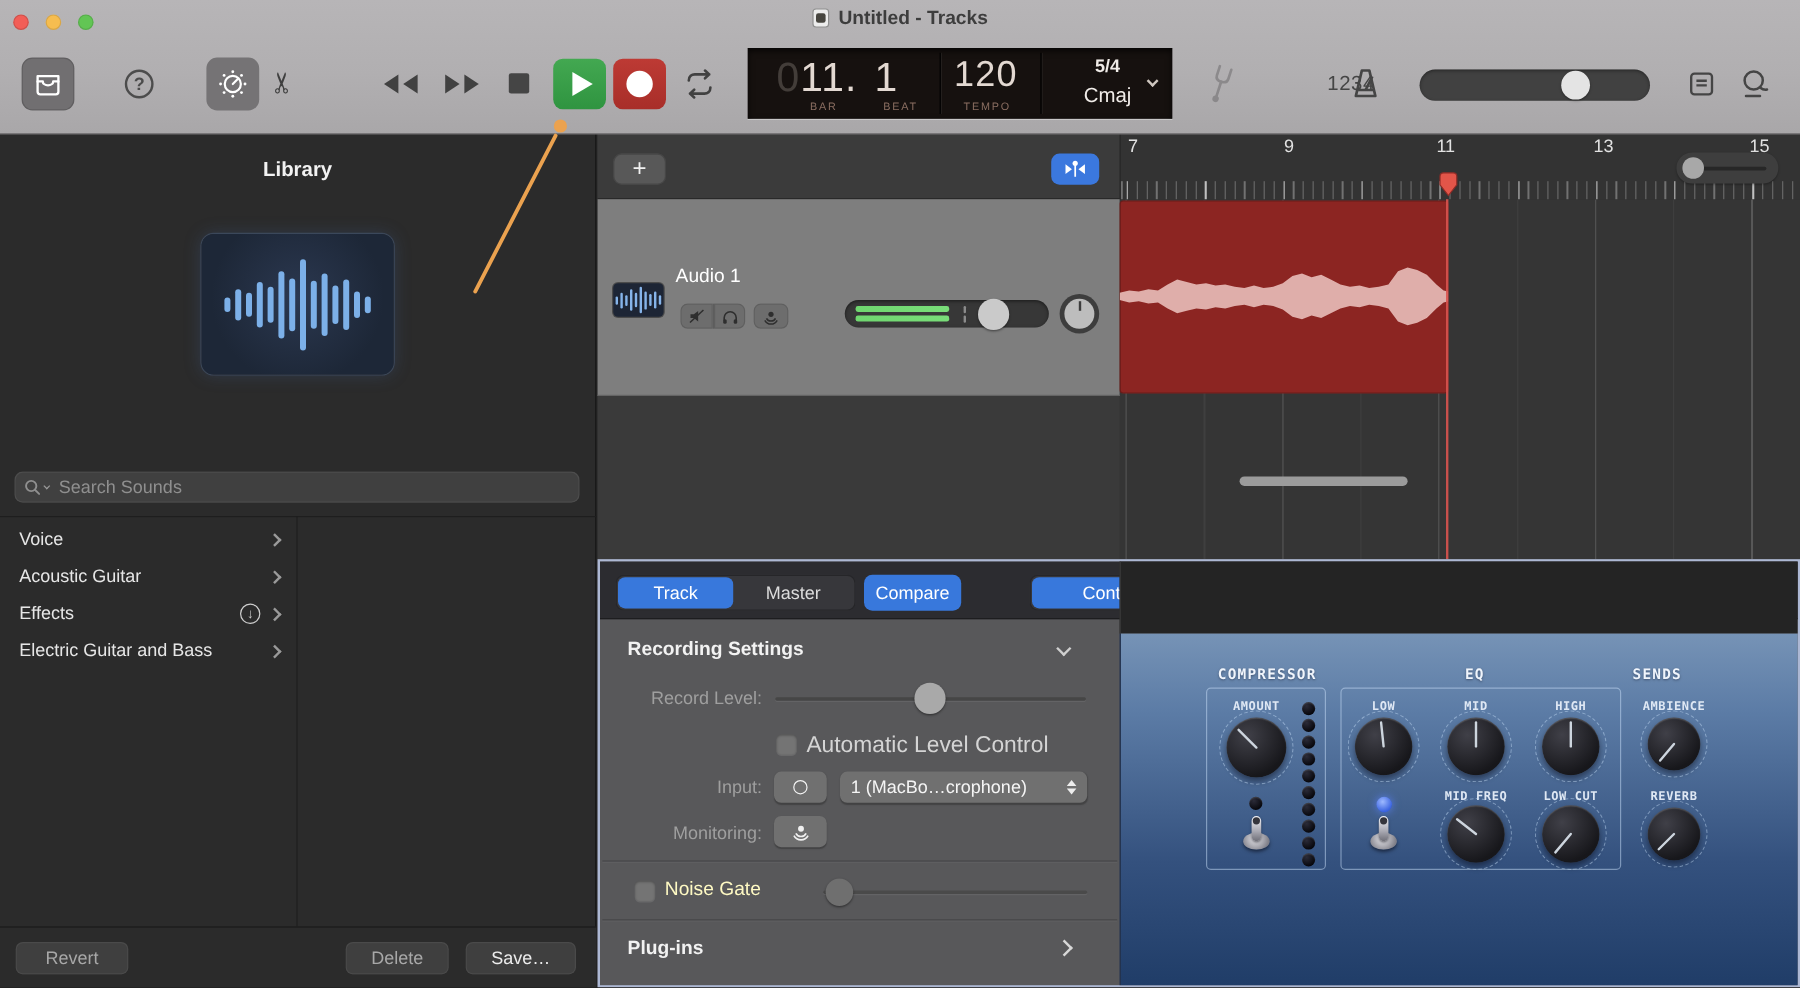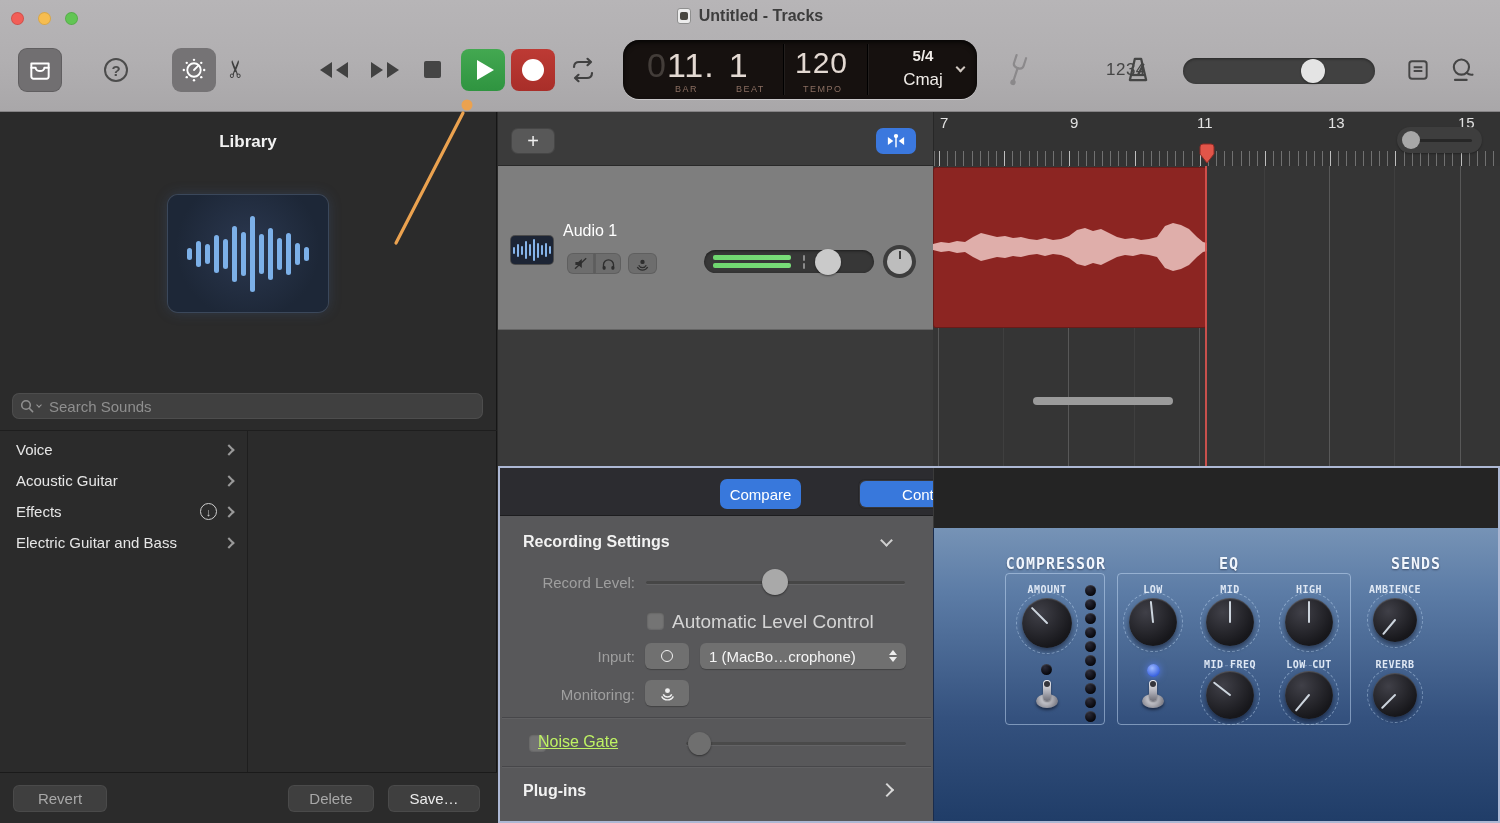--- a/index.html
+++ b/index.html
@@ -22,21 +22,21 @@
   .icon-dark { color:#3f3f3f; }
   .glyph { font-size:24px; line-height:1; }
 
   .play-btn { background:linear-gradient(180deg,#43a851,#2f9440); border-radius:8px; }
   .play-tri { width:0; height:0; border-left:17px solid #fff; border-top:10px solid transparent; border-bottom:10px solid transparent; margin-left:5px; }
   .rec-btn { background:linear-gradient(180deg,#bd3a34,#a82e29); border-radius:8px; }
   .rec-dot { width:22px; height:22px; border-radius:50%; background:#fff; }
   .stop-sq { width:17px; height:17px; background:#454545; border-radius:2px; }
 
   
-  .lcd { left:623px; top:40px; width:354px; height:59px; background:#16110f; border-radius:16px; z-index:2;
+  .lcd { left:623px; top:40px; width:354px; height:59px; background:#16110f; border-radius:0; z-index:2;
     box-shadow:inset 0 2px 5px rgba(0,0,0,.8), 0 1px 0 rgba(255,255,255,.35); color:#e3d9d2; }
   .lcd-div { position:absolute; top:4px; bottom:4px; width:1px; background:#000; box-shadow:1px 0 0 rgba(255,255,255,.06); }
   .lcd-num { font-size:34px; font-weight:400; letter-spacing:1px; }
   .lcd-dim { color:rgba(227,217,210,.22); }
   .lcd-sub { position:absolute; font-size:9px; letter-spacing:1.5px; color:#8a6e61; }
 
   .chev { display:inline-block; border-right:2px solid #9a9a9a; border-bottom:2px solid #9a9a9a; }
   .chev-d { transform:rotate(45deg); }
   .chev-r { transform:rotate(-45deg); }
 
@@ -121,21 +121,21 @@
   .insp-title { color:#f2f2f2; font-size:16px; font-weight:bold; }
   .slider-track { height:3px; border-radius:2px; background:#464646; box-shadow:0 1px 0 rgba(255,255,255,.07); }
   .slider-knob { border-radius:50%; background:#a9a9a9; box-shadow:0 1px 2px rgba(0,0,0,.45); }
   .cb { width:17px; height:17px; border-radius:4px; background:#747474; box-shadow:inset 0 1px 2px rgba(0,0,0,.3), 0 1px 0 rgba(255,255,255,.1); }
   .pillbtn { height:26px; border-radius:6px; background:#707070; box-shadow:0 1px 1px rgba(0,0,0,.25); display:flex; align-items:center; justify-content:center; }
   .divider { left:2px; width:429px; height:1px; background:#47474a; box-shadow:0 1px 0 rgba(255,255,255,.05); }
 
   .dark-strip { left:433px; top:0; width:565px; height:60px; background:#242424; border-left:1px solid #3a3a3a; }
   .blue-panel { left:433px; top:60px; width:565px; height:293px;
     background:linear-gradient(180deg,#7693b6 0%,#5c7ca6 22%,#34517e 65%,#203d68 100%); border-left:1px solid #1a2c4c; }
-  .sc-title { position:absolute; transform:translateX(-50%); font-family:"DejaVu Sans Mono", monospace; font-weight:bold; font-size:15px; letter-spacing:1px; color:#f0f5fc; text-shadow:0 1px 2px rgba(0,0,20,.4); }
+  .sc-title { position:absolute; transform:translateX(-50%); font-family:"DejaVu Sans Mono", monospace; font-weight:bold; font-size:12px; letter-spacing:1px; color:#f0f5fc; text-shadow:0 1px 2px rgba(0,0,20,.4); }
   .sc-label { position:absolute; transform:translateX(-50%); font-family:"DejaVu Sans Mono", monospace; font-weight:bold; font-size:10px; letter-spacing:.5px; color:#dfe8f4; }
   .sc-box { position:absolute; border:1px solid rgba(200,222,248,.5); border-radius:4px; }
   .sc-knob { position:absolute; border-radius:50%;
     background:radial-gradient(circle at 35% 30%, #404048, #17171b 72%);
     box-shadow:0 3px 5px rgba(0,0,10,.45), inset 0 1px 1px rgba(255,255,255,.18); }
   .sc-knob::before { content:""; position:absolute; inset:-6px; border-radius:50%; border:1px dashed rgba(205,228,252,.42); }
   .ptr { position:absolute; inset:0; }
   .ptr::after { content:""; position:absolute; left:50%; top:3px; width:2.5px; height:46%; margin-left:-1.25px; background:#cdd5de; border-radius:2px; }
   .led { position:absolute; width:11px; height:11px; border-radius:50%;
     background:radial-gradient(circle at 35% 30%, #2b2b38, #06060b 75%); box-shadow:inset 0 1px 1px rgba(255,255,255,.15); }
@@ -409,20 +409,24 @@
     <div class="abs playhead-line"></div>
     <div class="abs playhead-pin">
       <svg width="16" height="24" viewBox="0 0 16 24">
         <path d="M1 4 q0 -3 3 -3 h8 q3 0 3 3 v7 l-7 9 -7 -9 Z" fill="#e25549" stroke="#8e2b26" stroke-width="1"></path>
       </svg>
     </div>
   </div>
 
   <div class="abs panel">
     <div class="abs panel-head">
+      <div class="abs seg" style="left:13px;top:11px;width:200px;height:30px;">
+        <div class="seg-item seg-sel" style="width:96px;">Track</div>
+        <div class="seg-item" style="width:100px;">Master</div>
+      </div>
       <div class="abs cmp-btn" style="left:220px;top:11px;width:81px;height:30px;">Compare</div>
       <div class="abs seg" style="left:358px;top:11px;width:243px;height:30px;">
         <div class="seg-item seg-sel" style="width:140px;">Controls</div>
         <div class="seg-item" style="width:97px;">EQ</div>
       </div>
       <div class="abs fork-btn" style="left:946px;top:10px;width:33px;height:31px;">
         <svg width="18" height="24" viewBox="0 0 26 32" fill="none" stroke="#3a3a3a" stroke-width="2.6" stroke-linecap="round" transform="rotate(18)">
           <path d="M8 2 V10 Q8 14 13 14 Q18 14 18 10 V2"></path>
             <path d="M13 14 V27"></path>
         </svg>
@@ -455,34 +459,34 @@
     <div class="abs pillbtn" style="left:145px;top:212px;width:44px;">
       <svg width="17" height="16" viewBox="0 0 18 16">
         <circle cx="9" cy="5.5" r="2.6" fill="#f0f0f0"></circle>
         <path d="M4.5 9.5 a5 5 0 0 0 9 0" fill="none" stroke="#f0f0f0" stroke-width="1.5"></path>
         <path d="M2.8 11.5 a7 7 0 0 0 12.4 0" fill="none" stroke="#f0f0f0" stroke-width="1.5"></path>
       </svg>
     </div>
 
     <div class="abs divider" style="top:249px;"></div>
     <div class="abs cb" style="left:29px;top:266px;"></div>
-    <div class="abs" style="left:38px;top:265px;font-size:16px;color:#bef264;font-weight:500;text-decoration:underline;">Noise Gate</div>
+    <div class="abs" style="left:54px;top:265px;font-size:16px;color:#fef9c3;font-weight:500;">Noise Gate</div>
     <div class="abs slider-track" style="left:186px;top:274px;width:220px;background:#4a4a4a;"></div>
     <div class="abs slider-knob" style="left:188px;top:264px;width:23px;height:23px;background:#6f6f6f;"></div>
     <div class="abs divider" style="top:298px;"></div>
 
     <div class="abs insp-title" style="left:23px;top:314px;">Plug-ins</div>
     <div class="abs chev chev-r" style="left:382px;top:317px;width:10px;height:10px;border-color:#d8d8d8;border-width:2.5px;"></div>
 
     <div class="abs dark-strip"></div>
     <div class="abs blue-panel">
 
       <div class="sc-title" style="left:122px;top:27px;">COMPRESSOR</div>
       <div class="sc-title" style="left:295px;top:27px;">EQ</div>
-      <div class="sc-title" style="left:482px;top:27px;text-align:right;">SENDS</div>
+      <div class="sc-title" style="left:447px;top:27px;text-align:right;">SENDS</div>
 
       <div class="sc-box" style="left:71px;top:45px;width:100px;height:152px;"></div>
       <div class="sc-box" style="left:183px;top:45px;width:234px;height:152px;"></div>
 
       <div class="sc-label" style="left:113px;top:56px;">AMOUNT</div>
       <div class="sc-knob" style="left:88px;top:70px;width:50px;height:50px;">
           <div class="ptr" style="transform:rotate(-45deg);"></div>
         </div>
       <div class="led" style="left:151px;top:57px;"></div>
       <div class="led" style="left:151px;top:71px;"></div>

